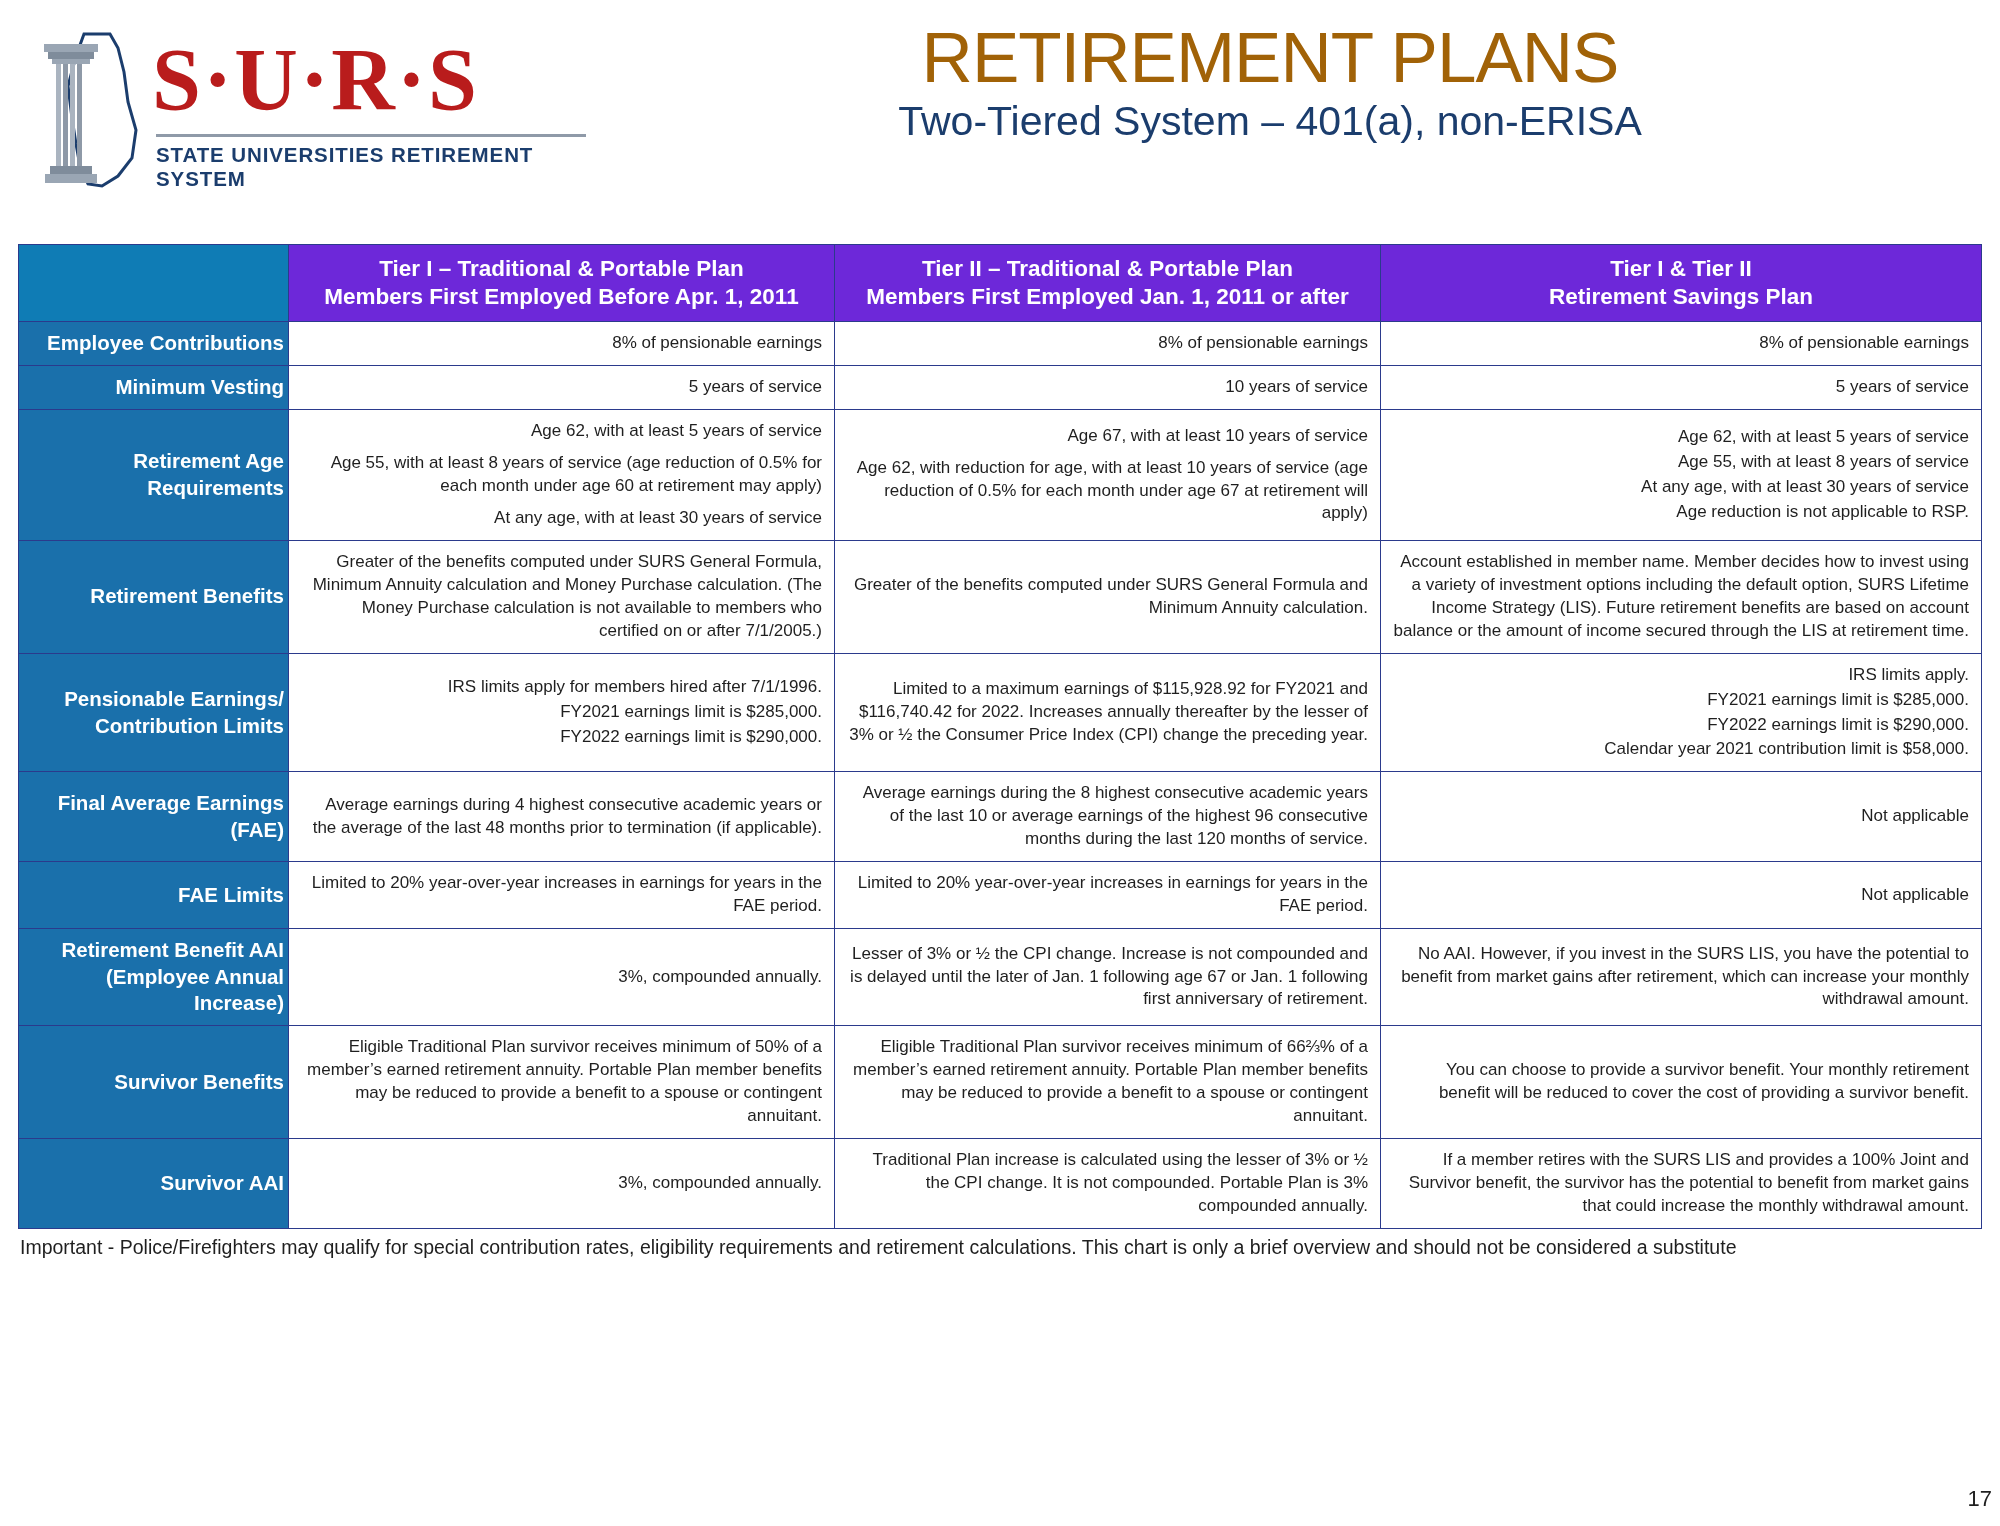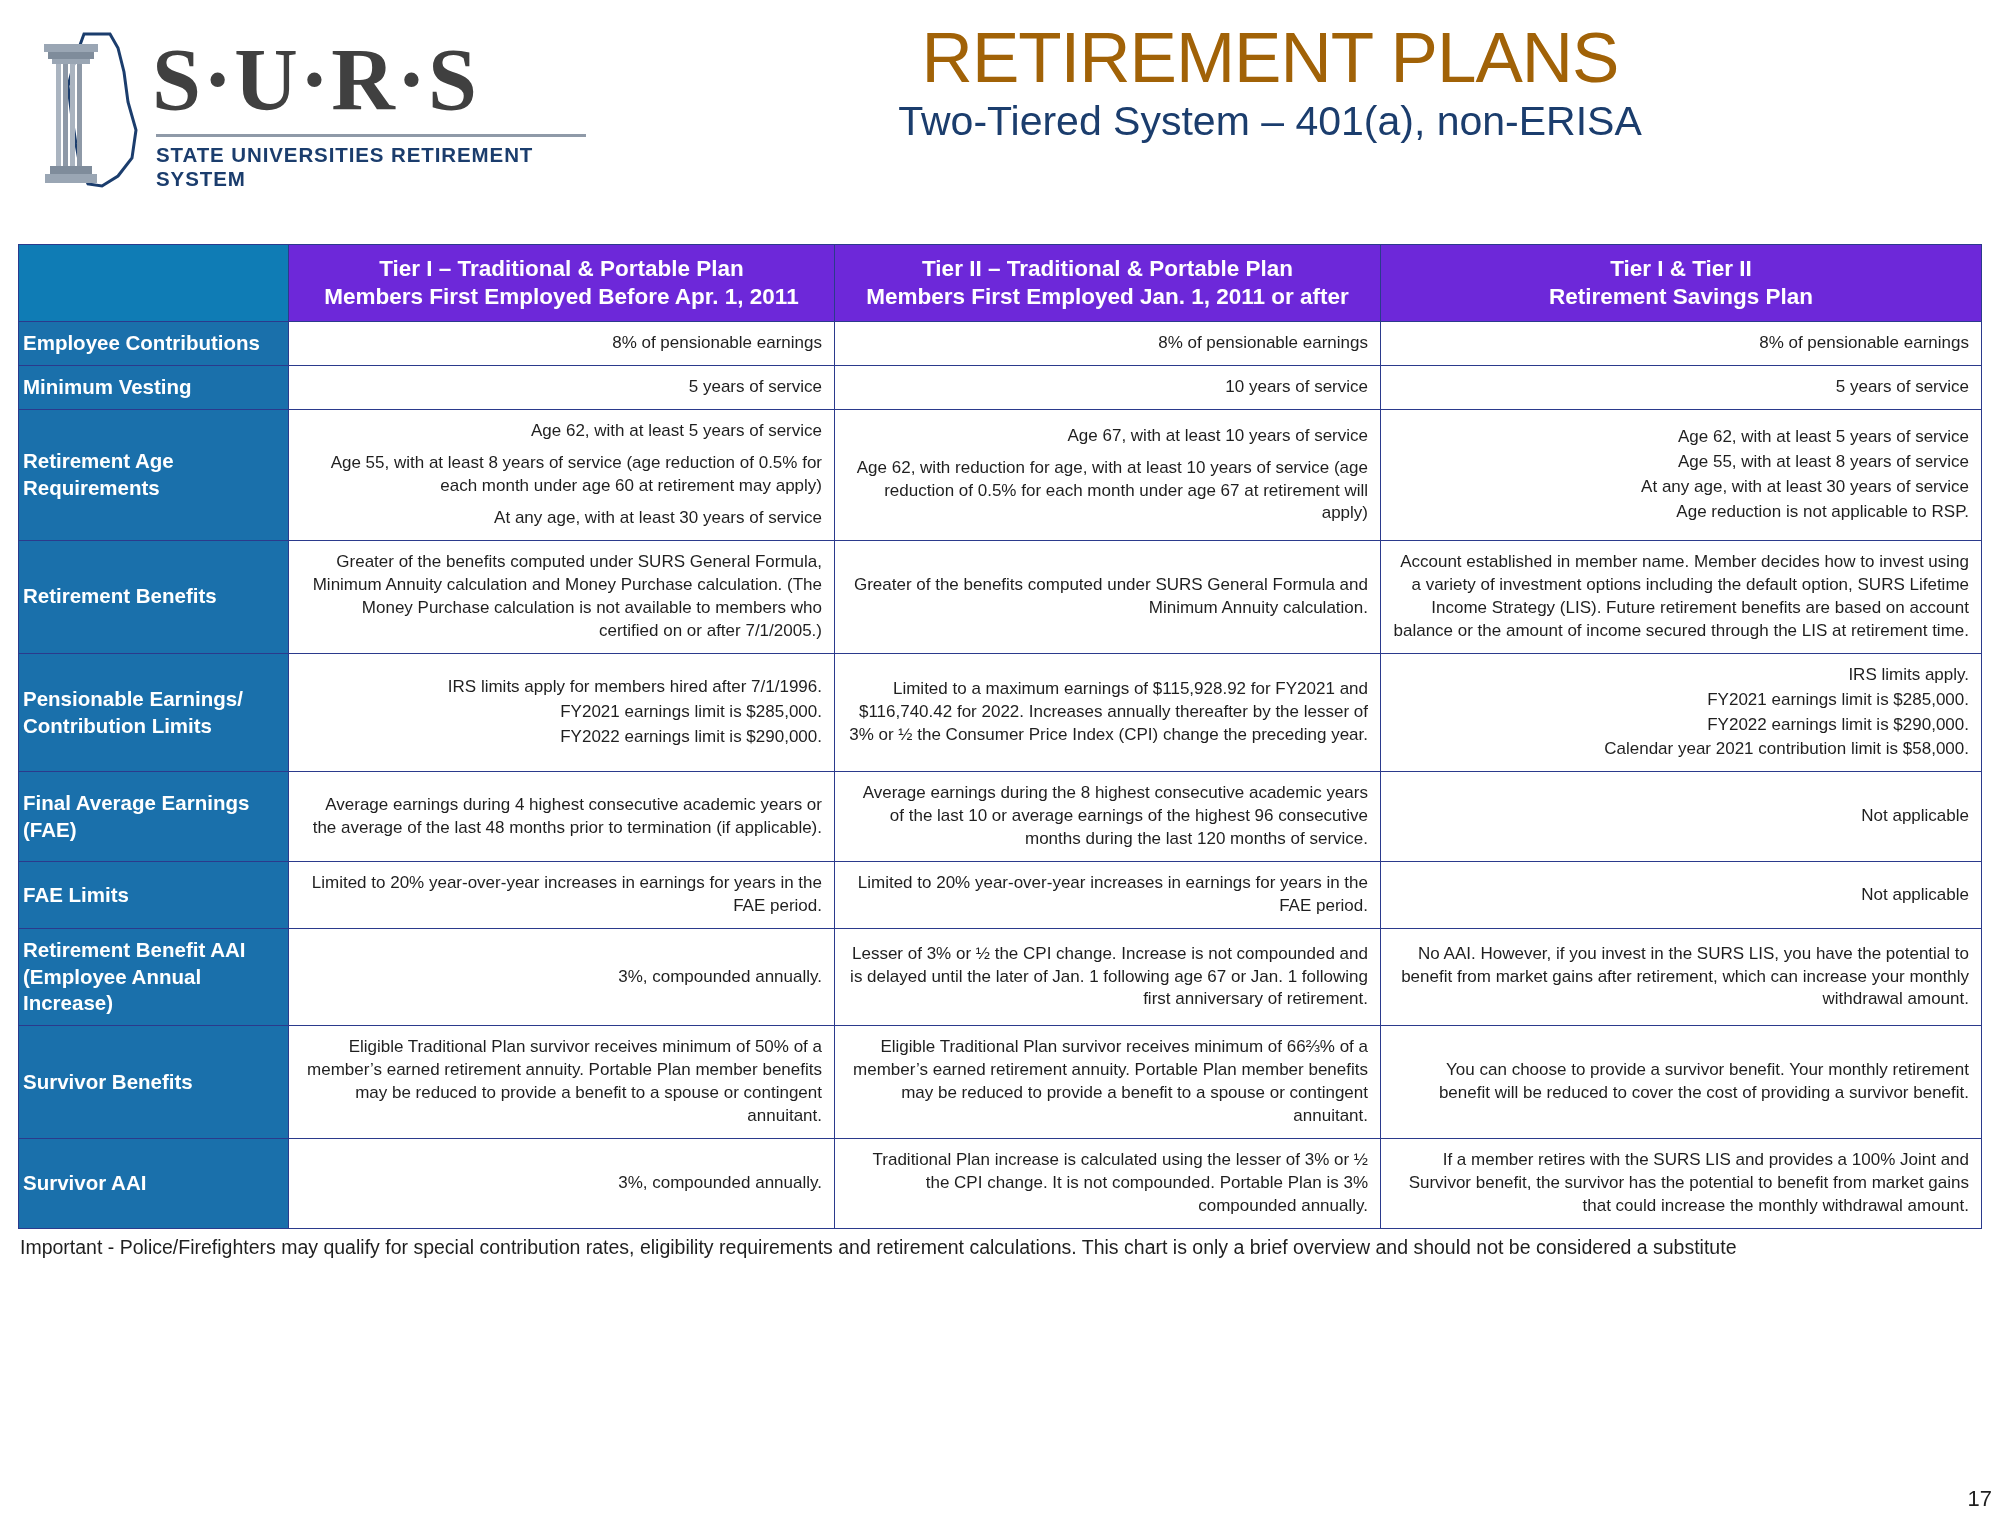--- a/index.html
+++ b/index.html
@@ -46,21 +46,21 @@
   }
   .logo-text {
     margin-left: 2px;
     padding-top: 10px;
   }
   .logo-surs {
     font-family: "Liberation Serif", serif;
     font-size: 88px;
     font-weight: bold;
     letter-spacing: 2px;
-    color: #404040;
+    color: #b91c1c;
     line-height: 1;
   }
   .logo-rule {
     height: 3px;
     background: #8f9aa8;
     margin: 10px 0 6px 4px;
     width: 430px;
   }
   .logo-sub {
     font-size: 20.5px;
@@ -114,21 +114,21 @@
     border-color: #0f7cb5;
   }
   thead th.corner {
     background: #0f7cb5;
   }
   td.rowhead {
     background: #1a70ab;
     color: #ffffff;
     font-size: 20.5px;
     font-weight: bold;
-    text-align: left;
+    text-align: right;
     line-height: 1.3;
     padding: 8px 4px;
     border-color: #ffffff #2b3a8c #ffffff #2b3a8c;
   }
   td.cell {
     text-align: right;
     font-size: 17px;
     line-height: 1.35;
     padding: 10px 12px;
     color: #1f1f1f;

